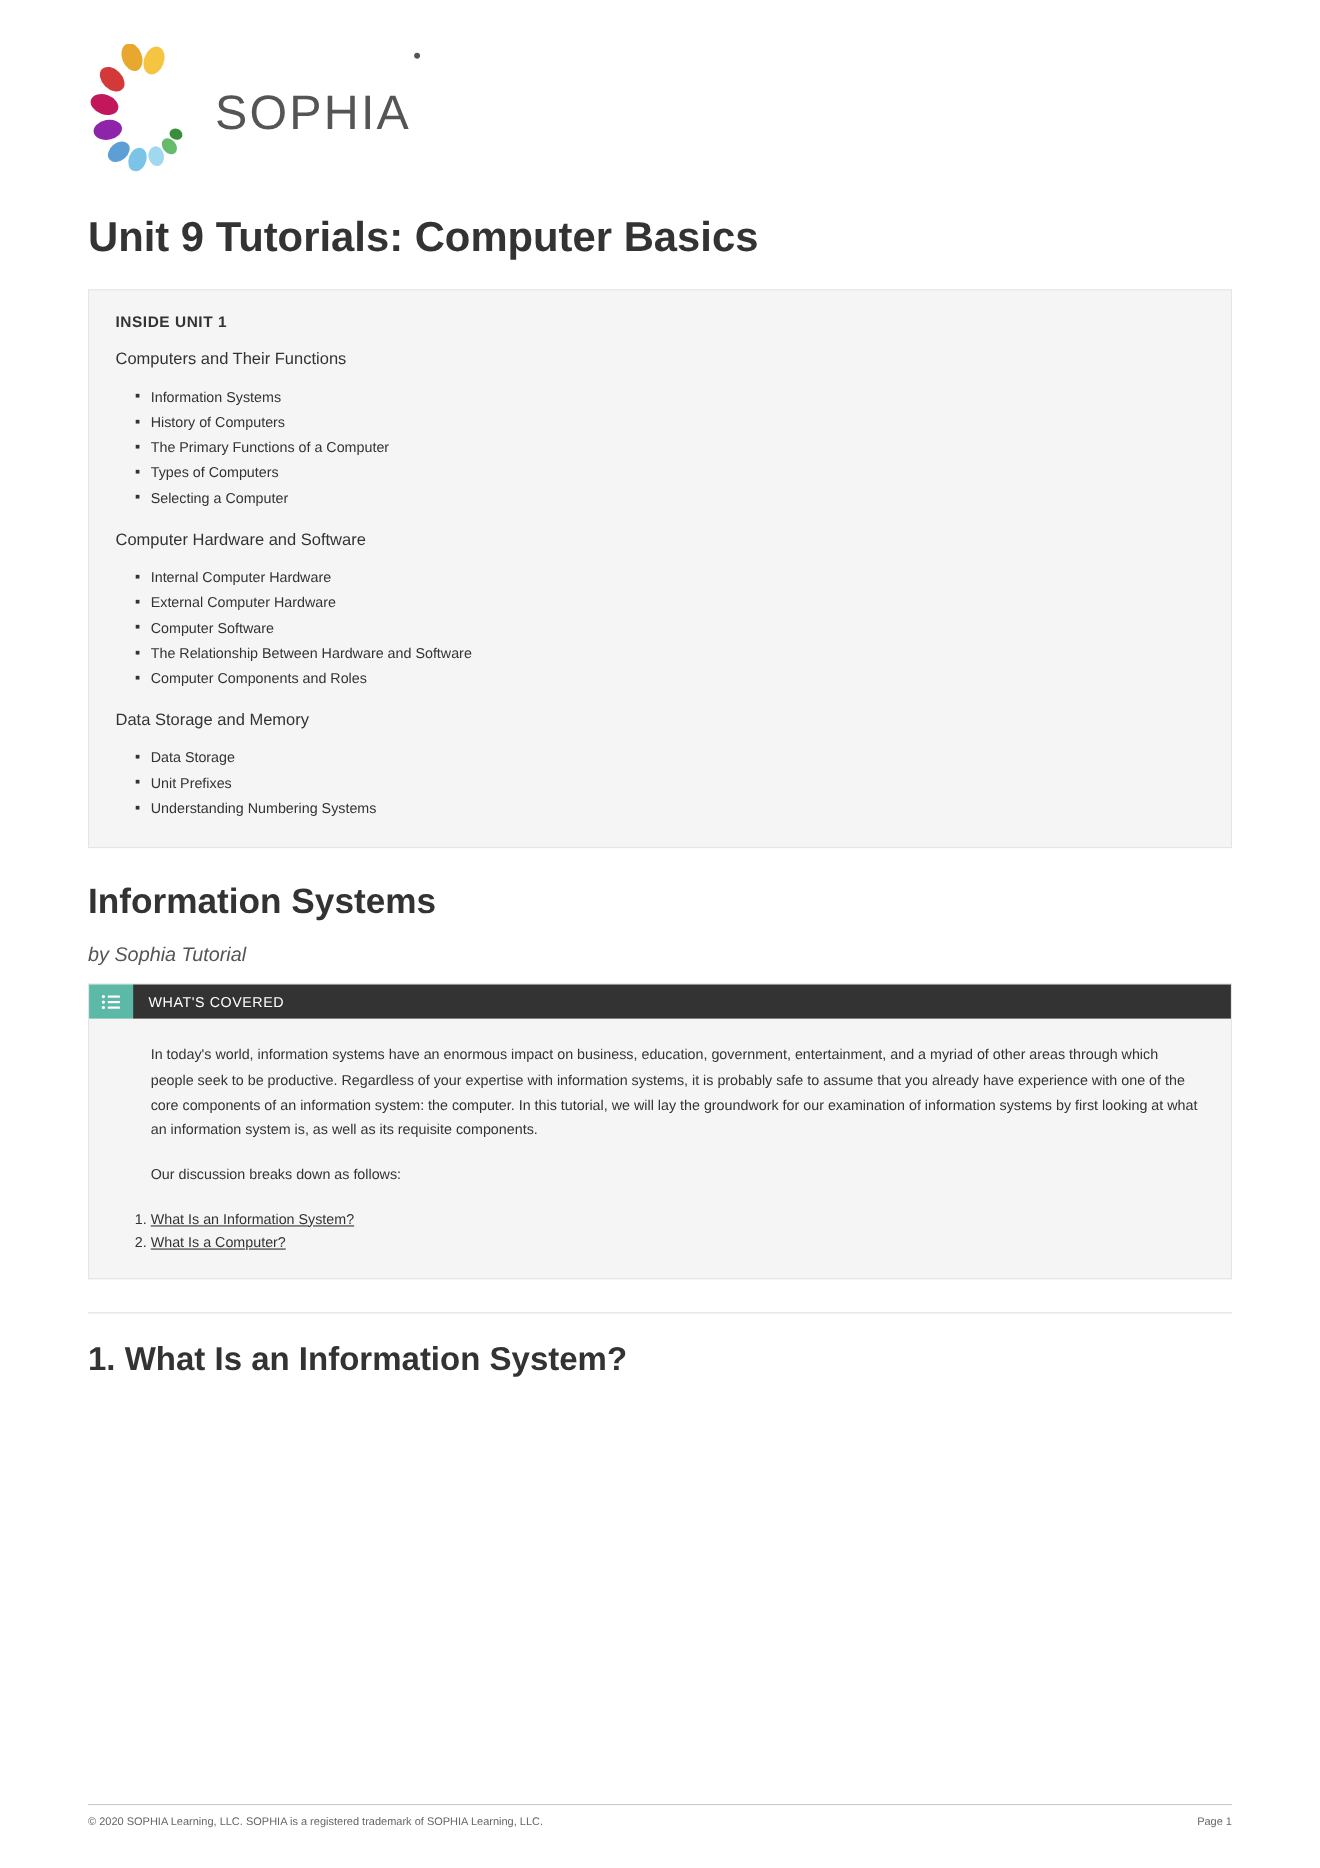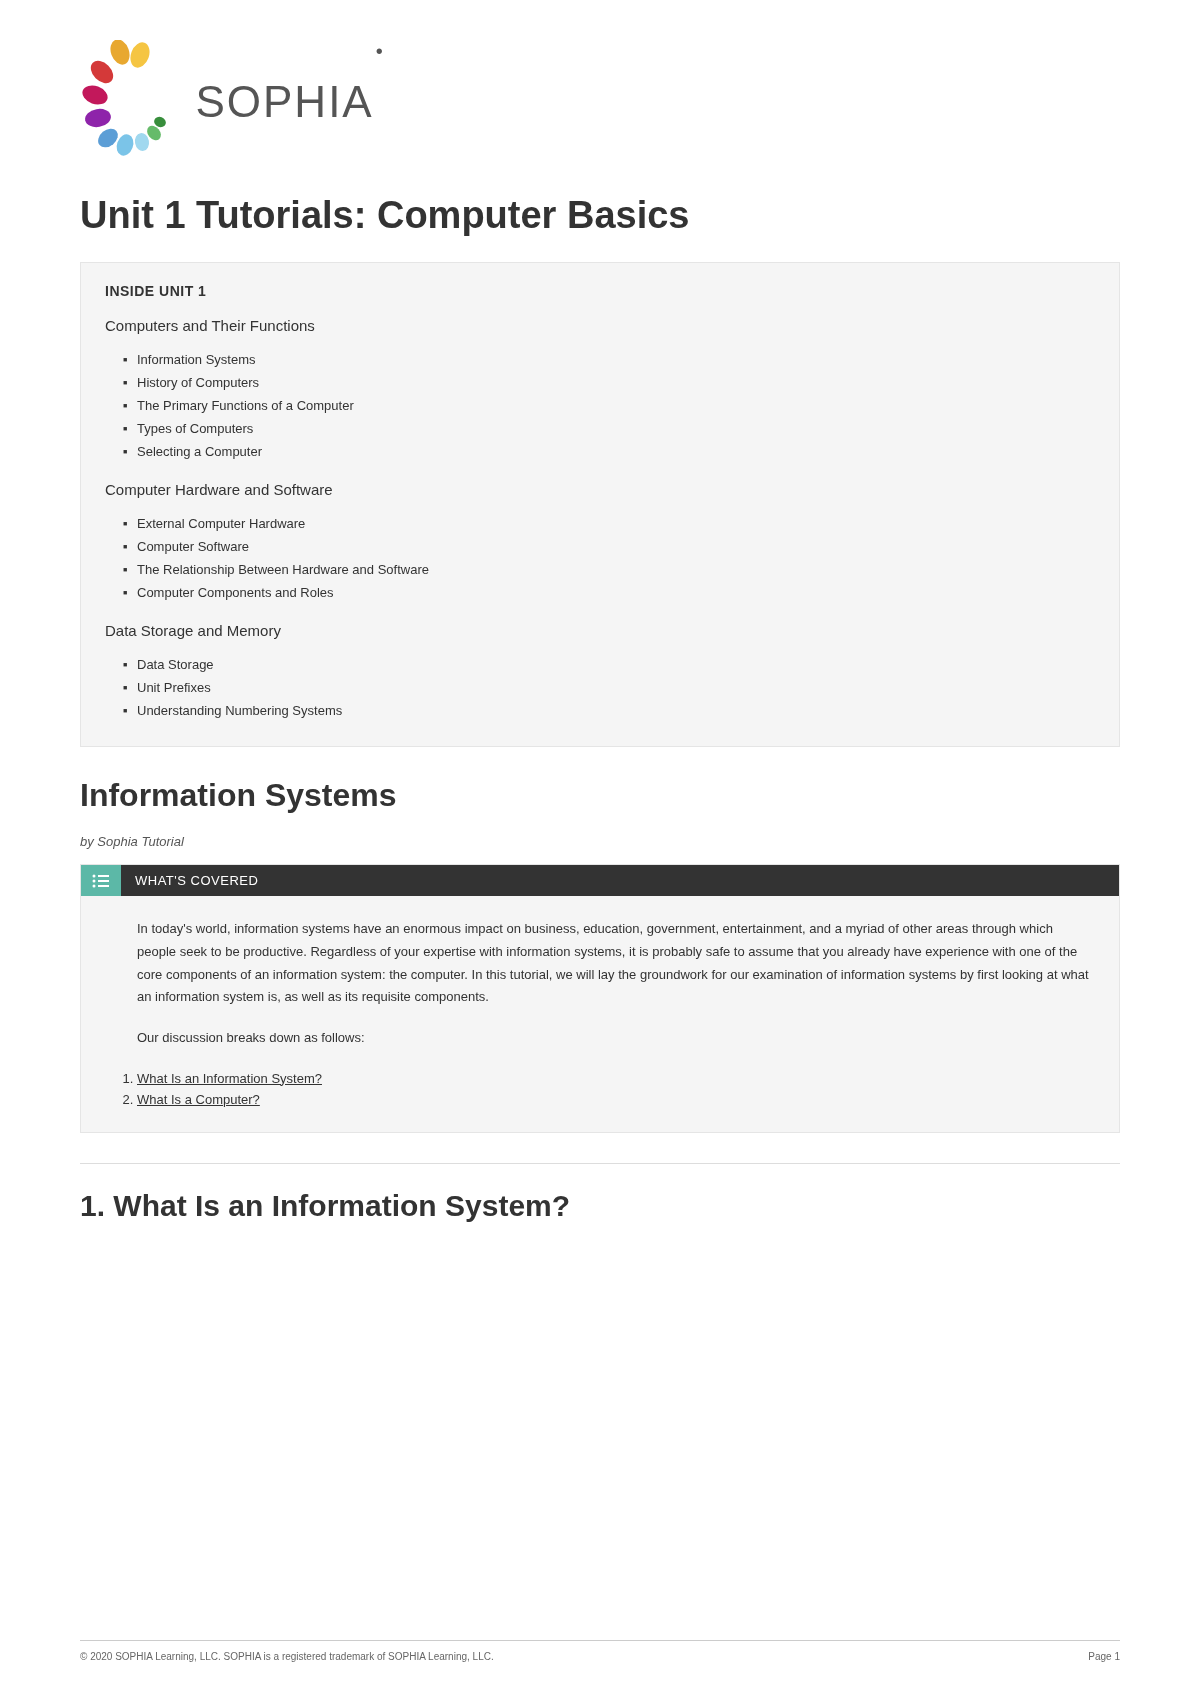--- a/index.html
+++ b/index.html
@@ -78,21 +78,21 @@
       color: #333;
     }
     .section-heading {
       font-size: 32px;
       font-weight: 700;
       color: #333;
       margin-bottom: 20px;
     }
     .byline {
       font-style: italic;
-      font-size: 13px;
+      font-size: 18px;
       color: #555;
       margin-bottom: 15px;
     }
     .covered-box {
       background: #f5f5f5;
       border: 1px solid #e5e5e5;
       margin-bottom: 30px;
     }
     .covered-header {
       display: flex;
@@ -171,36 +171,37 @@
       <ellipse cx="28" cy="98" rx="8" ry="11" fill="#5c9ed6" transform="rotate(-130 28 98)"></ellipse>
       <ellipse cx="45" cy="105" rx="8" ry="11" fill="#7bc4e8" transform="rotate(-160 45 105)"></ellipse>
       <ellipse cx="62" cy="102" rx="7" ry="9" fill="#a0d8ef" transform="rotate(170 62 102)"></ellipse>
       <ellipse cx="74" cy="93" rx="6" ry="8" fill="#66bb6a" transform="rotate(140 74 93)"></ellipse>
       <ellipse cx="80" cy="82" rx="5" ry="6" fill="#388e3c" transform="rotate(110 80 82)"></ellipse>
     </svg>
   </span>
   <span class="logo-text">SOPHIA</span><span style="font-size:20px;vertical-align:top;color:#555;margin-left:2px">•</span>
 </div>
 
-<h1 class="page-title">Unit 1 Tutorials: Computer Basics</h1>
+<h1 class="page-title">Unit 9 Tutorials: Computer Basics</h1>
 
 <div class="inside-box">
   <div class="inside-heading">INSIDE UNIT 1</div>
 
   <div class="section-subtitle">Computers and Their Functions</div>
   <ul>
     <li>Information Systems</li>
     <li>History of Computers</li>
     <li>The Primary Functions of a Computer</li>
     <li>Types of Computers</li>
     <li>Selecting a Computer</li>
   </ul>
 
   <div class="section-subtitle">Computer Hardware and Software</div>
   <ul>
+    <li>Internal Computer Hardware</li>
     <li>External Computer Hardware</li>
     <li>Computer Software</li>
     <li>The Relationship Between Hardware and Software</li>
     <li>Computer Components and Roles</li>
   </ul>
 
   <div class="section-subtitle">Data Storage and Memory</div>
   <ul style="margin-bottom:4px">
     <li>Data Storage</li>
     <li>Unit Prefixes</li>

